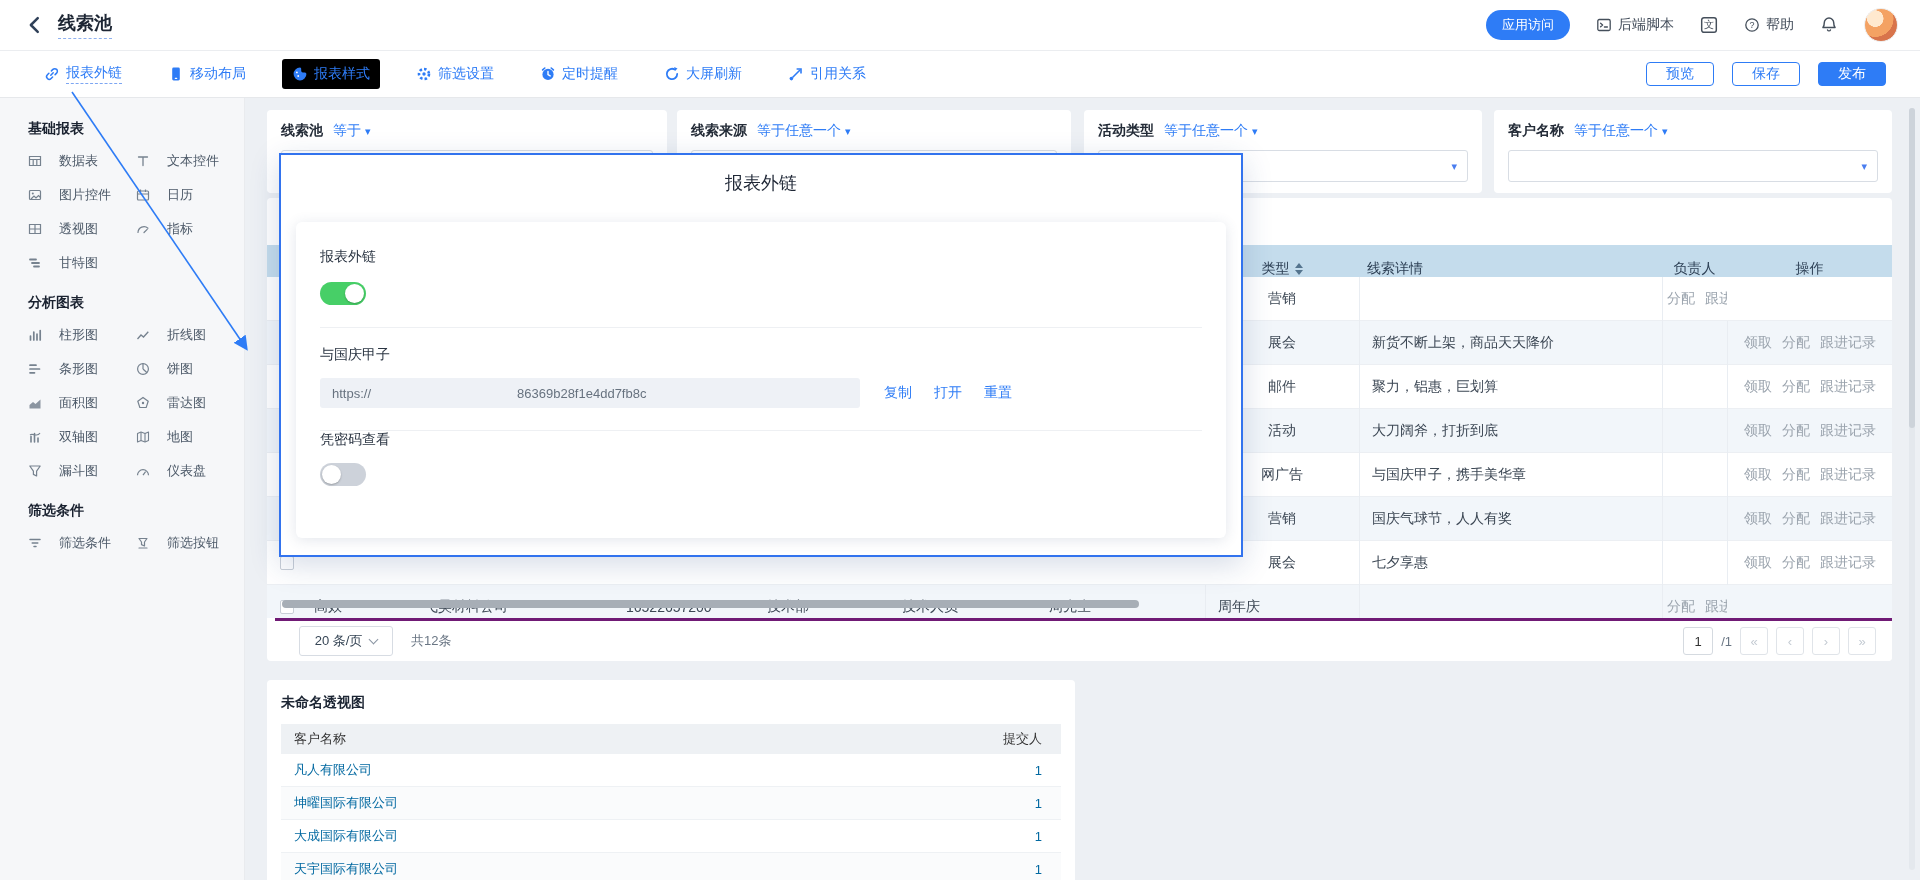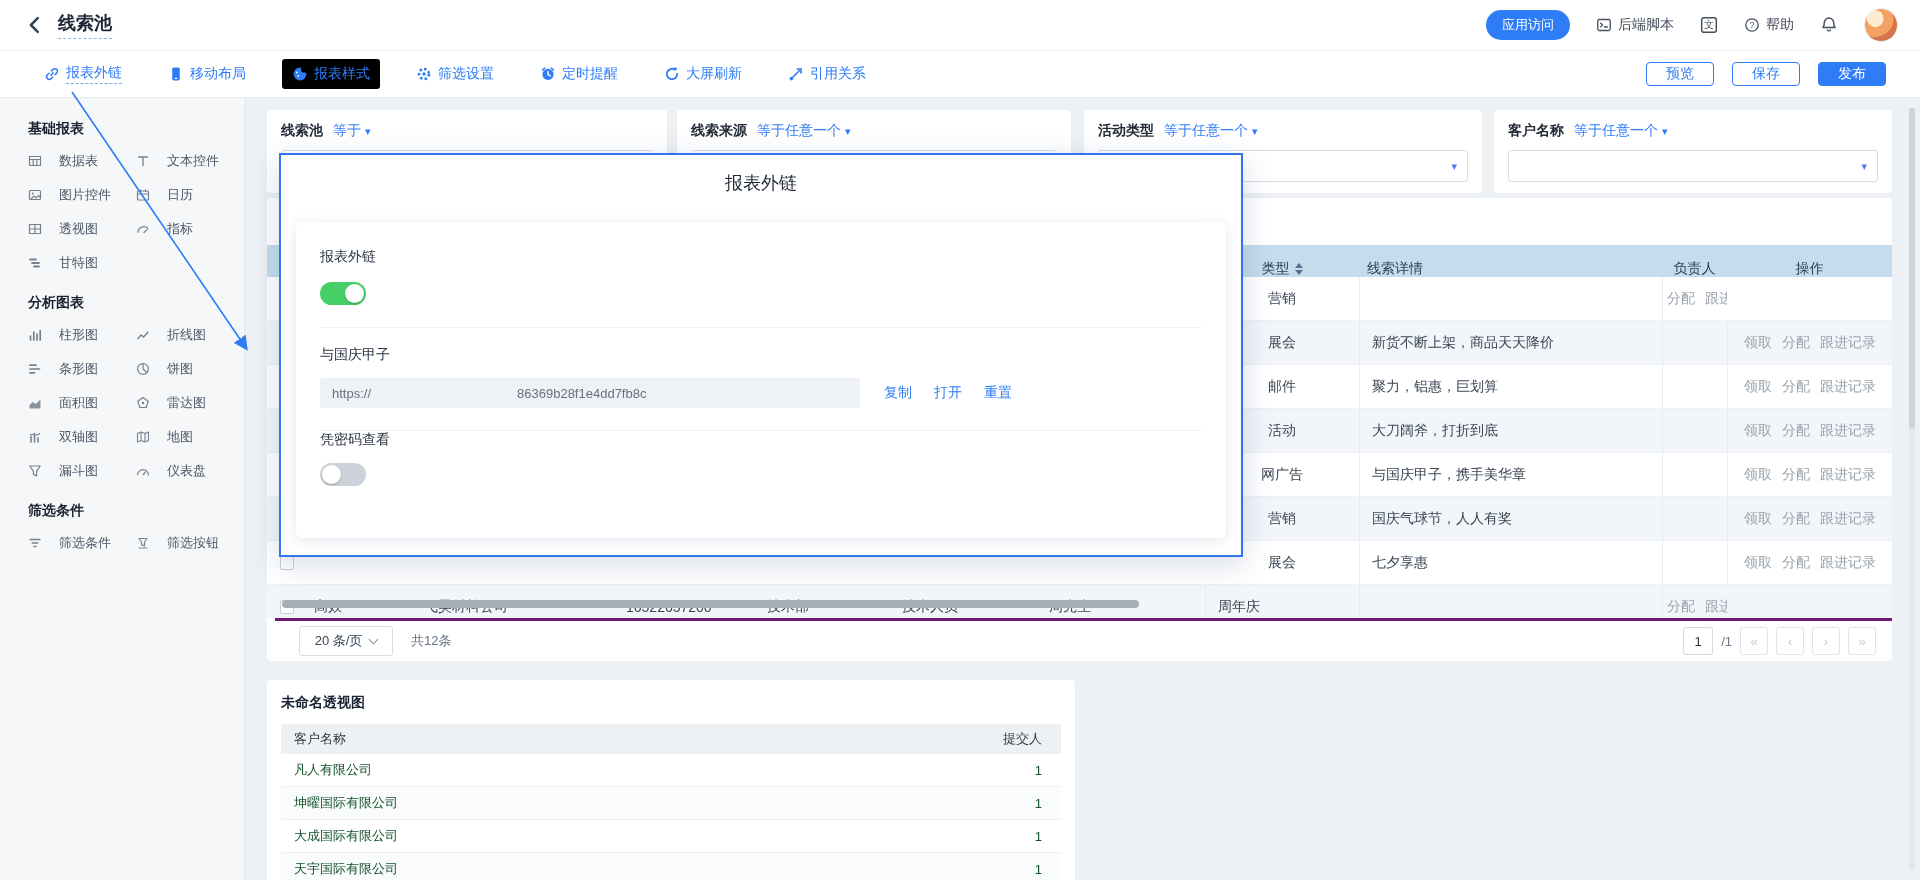--- a/index.html
+++ b/index.html
@@ -78,21 +78,21 @@
   .pof { color:#6a7684; font-size:13px; }
   .pbtn { width:28px; height:28px; border:1px solid #e0e4e9; border-radius:3px; background:#fff; color:#c4cbd3; font-size:13px; display:flex; align-items:center; justify-content:center; cursor:pointer; }
   .pbtn.first::after { content:"«"; } .pbtn.prev::after { content:"‹"; }
   .pbtn.next::after { content:"›"; } .pbtn.last::after { content:"»"; }
 
   
   .pivot { position:absolute; left:22px; top:582px; width:808px; height:298px; background:#fff; border-radius:4px; padding:14px; }
   .pv-title { font-size:14px; font-weight:bold; color:#1d2634; margin-bottom:12px; }
   .pv-head { display:flex; background:#eef1f4; height:30px; align-items:center; font-size:13px; color:#333; }
   .pv-head .l { padding-left:13px; } .pv-head .r { margin-left:auto; padding-right:19px; }
-  .pv-row { display:flex; height:33px; align-items:center; font-size:13px; color:#14532d; border-bottom:1px solid #eef1f4; }
+  .pv-row { display:flex; height:33px; align-items:center; font-size:13px; color:#0369a1; border-bottom:1px solid #eef1f4; }
   .pv-row:nth-child(even) { background:#fafbfc; }
   .pv-row .l { padding-left:13px; } .pv-row .r { margin-left:auto; padding-right:19px; }
 
   
   .modal { position:absolute; left:34px; top:55px; width:964px; height:404px; background:#fff; border:2px solid #3273ee; box-shadow:0 8px 28px rgba(30,60,120,.18); z-index:40; }
   .m-title { text-align:center; padding-top:16px; font-size:18px; color:#1f2736; }
   .m-panel { position:absolute; left:15px; top:67px; width:930px; height:316px; background:#fff; border-radius:6px; box-shadow:0 2px 14px rgba(60,80,120,.14); padding:0 24px; }
   .m-label { font-size:14px; color:#2a3442; }
   .tgl { width:46px; height:23px; border-radius:12px; position:relative; cursor:pointer; }
   .tgl .knob { position:absolute; top:2px; width:19px; height:19px; border-radius:50%; background:#fff; box-shadow:0 1px 2px rgba(0,0,0,.25); }

